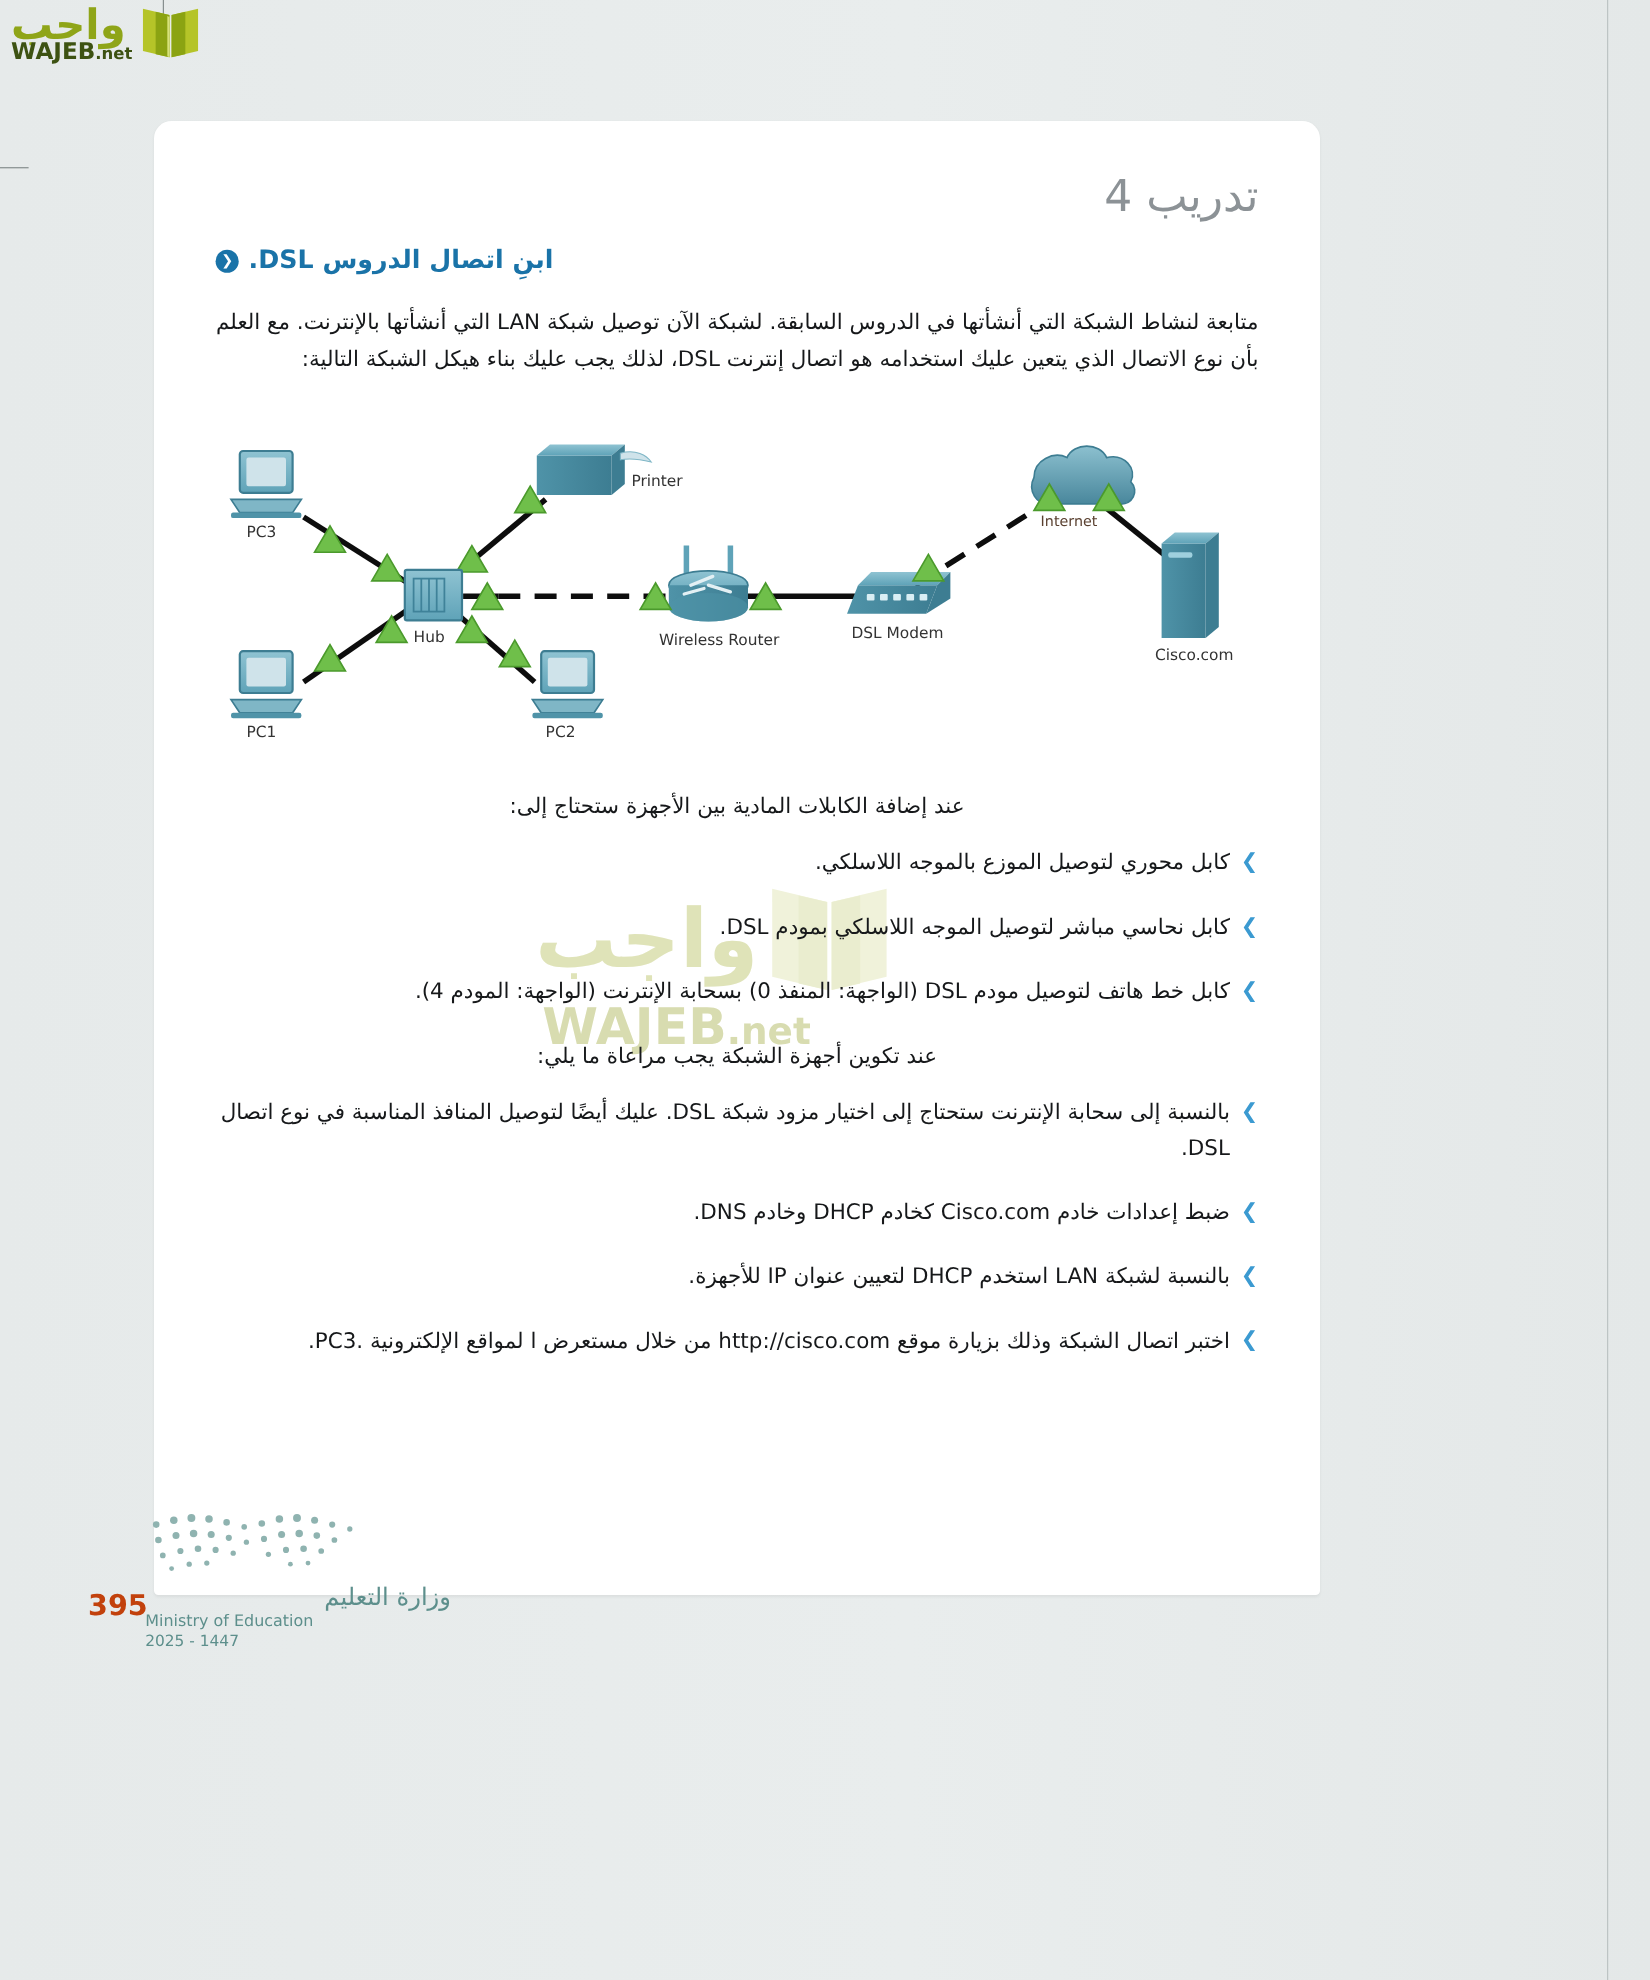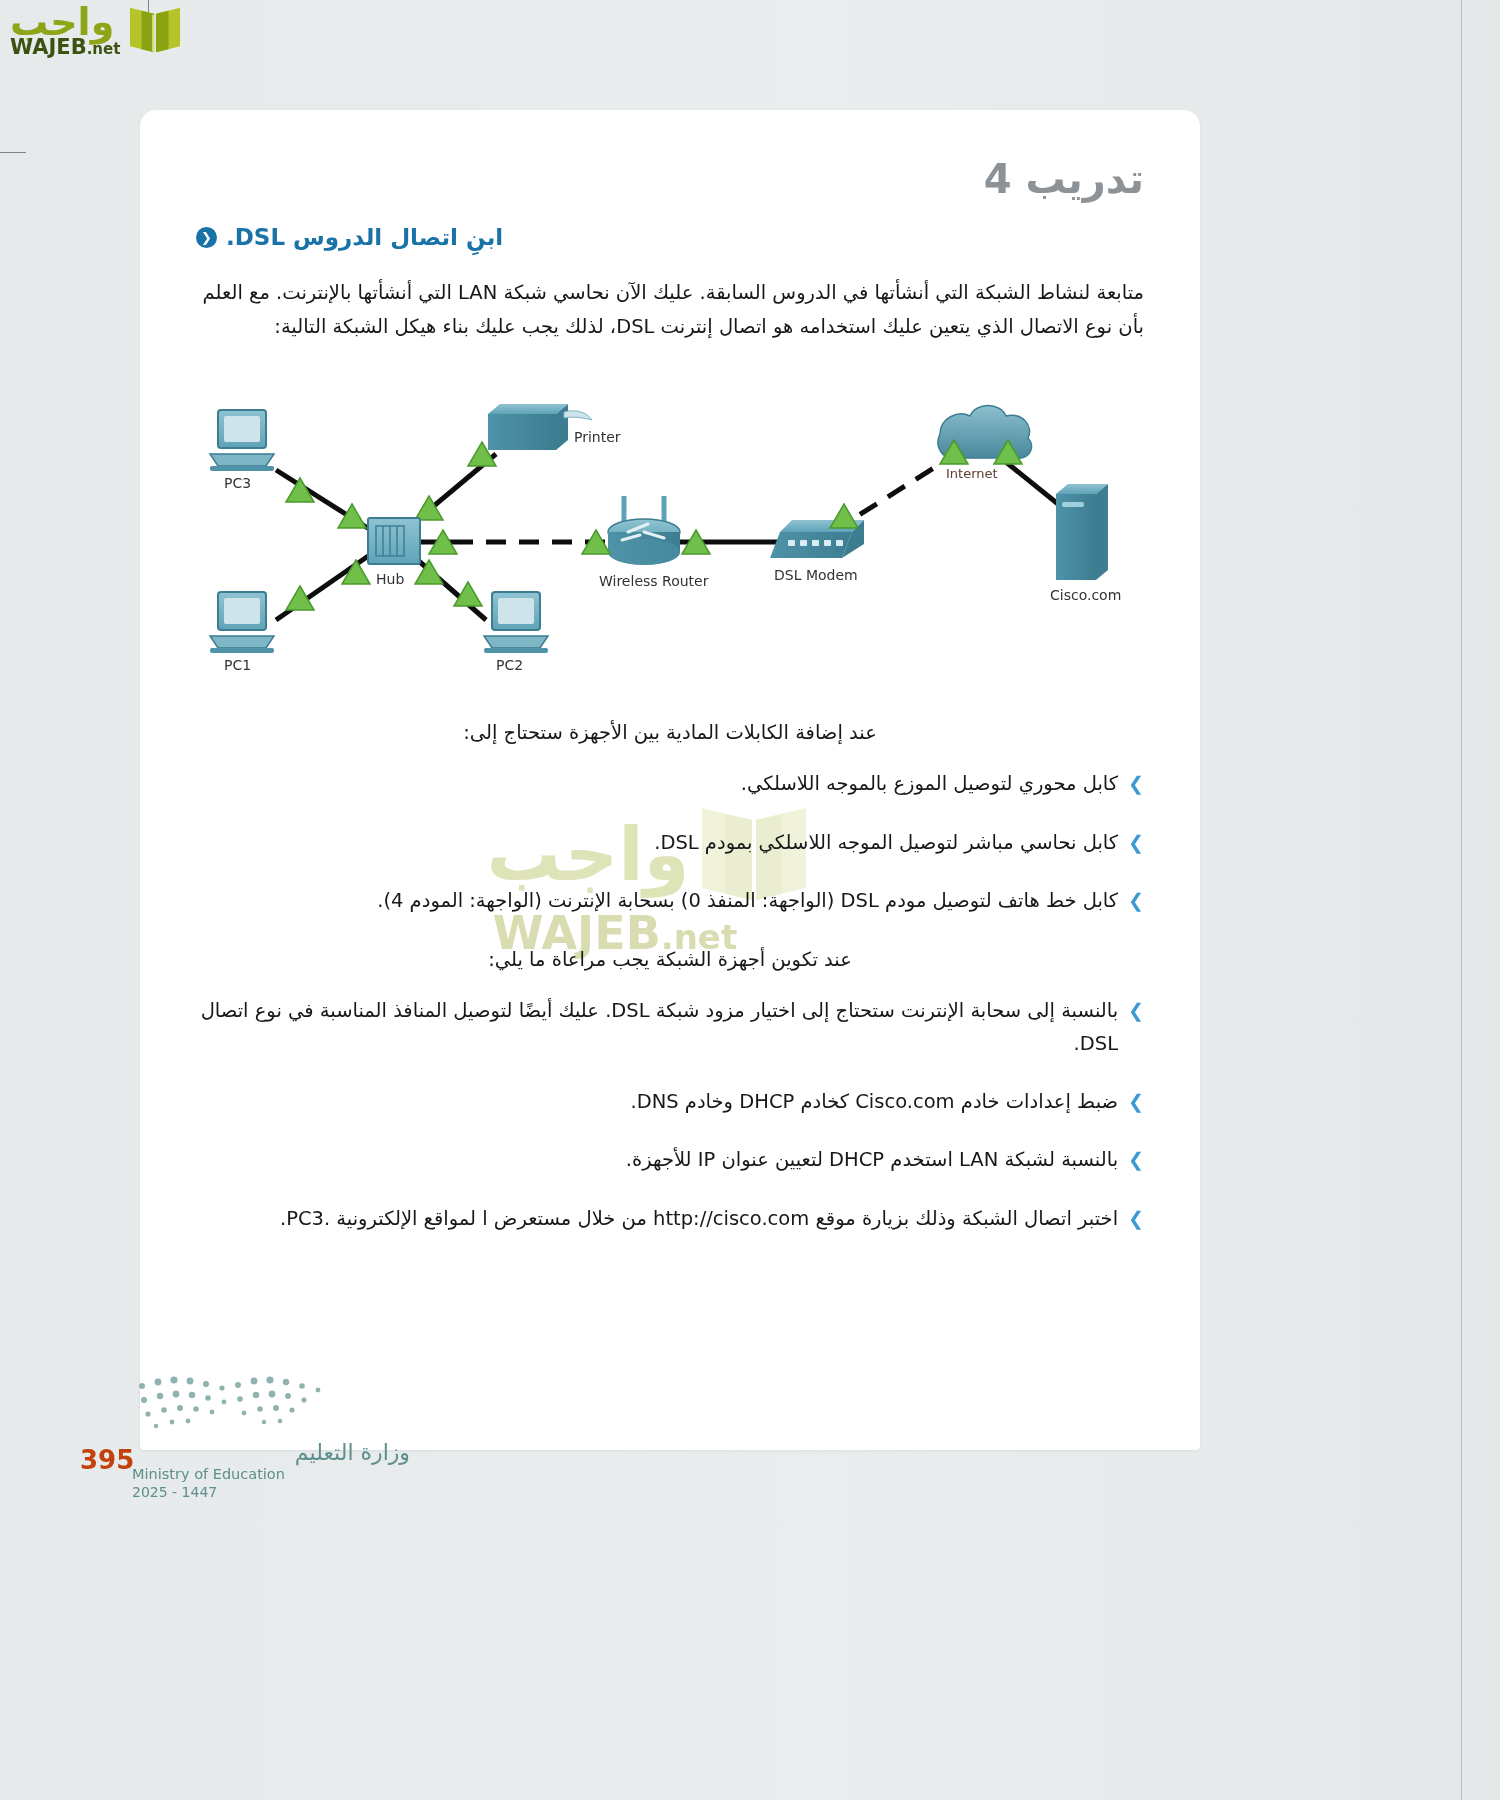--- a/index.html
+++ b/index.html
@@ -53,21 +53,21 @@
     border-radius: 16px 16px 4px 4px;
     box-shadow: 0 1px 3px rgba(0,0,0,0.06);
     overflow: hidden;
   }
 
   .card-inner { position: relative; width: 100%; height: 100%; padding: 40px 56px 0 56px; }
 
   
   .exercise-title {
     direction: rtl; text-align: right;
-    font-size: 40px; font-weight: 700; color: #8c9296;
+    font-size: 40px; font-weight: 400; color: #8c9296;
     letter-spacing: 0px;
     margin-top: 6px;
   }
   .sub-head {
     direction: rtl; text-align: right;
     margin-top: 22px;
     display: flex; justify-content: flex-end; align-items: center; gap: 9px;
   }
   .sub-head-text {
     font-size: 23px; font-weight: 700; color: #1a73a8;
@@ -184,21 +184,21 @@
 <div class="card">
   <div class="card-inner">
 
     <div class="exercise-title">تدريب 4</div>
 
     <div class="sub-head">
       <div class="sub-head-text">ابنِ اتصال الدروس DSL.</div>
       <div class="bullet-circle">❮</div>
     </div>
 
-    <div class="intro">متابعة لنشاط الشبكة التي أنشأتها في الدروس السابقة. عليك الآن نحاسي شبكة LAN التي أنشأتها بالإنترنت. مع العلم بأن نوع الاتصال الذي يتعين عليك استخدامه هو اتصال إنترنت DSL، لذلك يجب عليك بناء هيكل الشبكة التالية:</div>
+    <div class="intro">متابعة لنشاط الشبكة التي أنشأتها في الدروس السابقة. لشبكة الآن توصيل شبكة LAN التي أنشأتها بالإنترنت. مع العلم بأن نوع الاتصال الذي يتعين عليك استخدامه هو اتصال إنترنت DSL، لذلك يجب عليك بناء هيكل الشبكة التالية:</div>
 
     <div class="diagram-wrap">
       <svg viewBox="0 0 948 290" xmlns="http://www.w3.org/2000/svg">
         <defs>
           <linearGradient id="devTop" x1="0" y1="0" x2="0" y2="1">
             <stop offset="0" stop-color="#8fc3d2"></stop>
               <stop offset="1" stop-color="#5fa3b8"></stop>
           </linearGradient>
           <linearGradient id="devSide" x1="0" y1="0" x2="1" y2="0">
             <stop offset="0" stop-color="#4f93a8"></stop>

